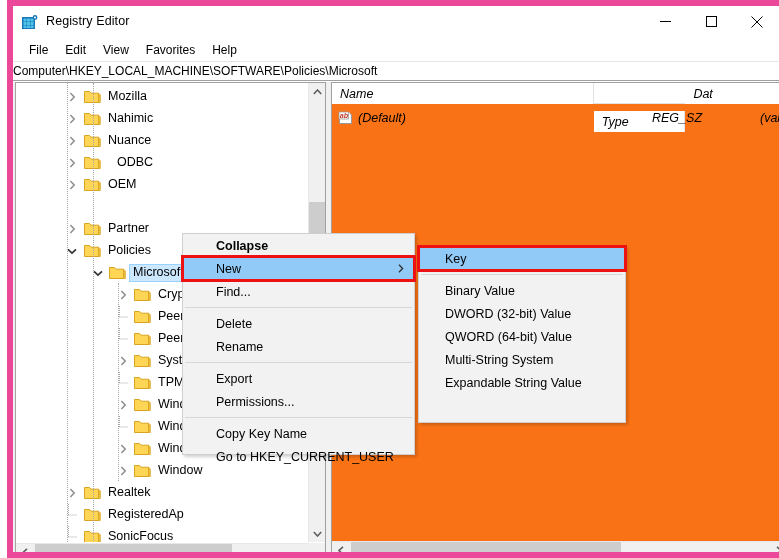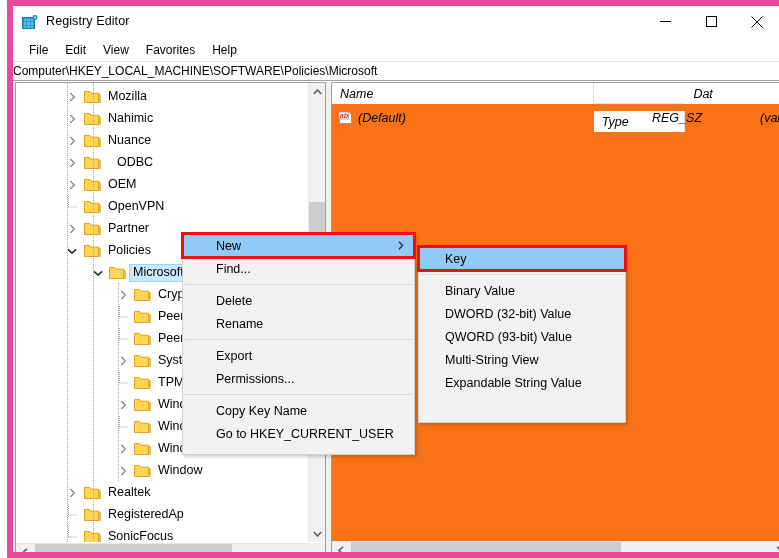--- a/index.html
+++ b/index.html
@@ -415,33 +415,20 @@
               <svg width="7" height="10" viewBox="0 0 7 10">
                 <polyline points="1.4,1 5.2,5 1.4,9" fill="none" stroke="#8d8d8d" stroke-width="1.5"></polyline>
               </svg>
             </span>
             <span class="folder" style="left: 68px; top: 4px;"><svg width="17" height="14" viewBox="0 0 17 14">
                 <path d="M0.5 1.5 H5.5 L7 3.2 H14.5 V12.5 H0.5 Z" fill="#ffd556" stroke="#d9a520" stroke-width="1"></path>
                 <path d="M14.5 3.2 L16.3 5.0 V12.5 H14.5 Z" fill="#f0c040" stroke="#d9a520" stroke-width="0.8"></path>
               </svg></span>
             <span class="lbl" style="position: absolute; left: 88px;">OEM</span>
           </div>
-          <div class="tree-row" style="top: 113px; position: absolute; left: 0px; width: 294px;">
-            <span class="chev" style="left: 48px;">
-              <svg width="14" height="22" viewBox="0 0 14 22">
-                <line x1="3.5" y1="0" x2="3.5" y2="11" stroke="#a6a6a6" stroke-width="1" stroke-dasharray="1 1"></line>
-                <line x1="3.5" y1="11" x2="12" y2="11" stroke="#a6a6a6" stroke-width="1" stroke-dasharray="1 1"></line>
-              </svg>
-            </span>
-            <span class="folder" style="left: 68px; top: 4px;"><svg width="17" height="14" viewBox="0 0 17 14">
-                <path d="M0.5 1.5 H5.5 L7 3.2 H14.5 V12.5 H0.5 Z" fill="#ffd556" stroke="#d9a520" stroke-width="1"></path>
-                <path d="M14.5 3.2 L16.3 5.0 V12.5 H14.5 Z" fill="#f0c040" stroke="#d9a520" stroke-width="0.8"></path>
-              </svg></span>
-            <span class="lbl" style="position: absolute; left: 88px;">OpenVPN</span>
-          </div>
           <div class="tree-row" style="top: 135px; position: absolute; left: 0px; width: 294px;">
             <span class="chev" style="left: 48px;">
               <svg width="7" height="10" viewBox="0 0 7 10">
                 <polyline points="1.4,1 5.2,5 1.4,9" fill="none" stroke="#8d8d8d" stroke-width="1.5"></polyline>
               </svg>
             </span>
             <span class="folder" style="left: 68px; top: 4px;"><svg width="17" height="14" viewBox="0 0 17 14">
                 <path d="M0.5 1.5 H5.5 L7 3.2 H14.5 V12.5 H0.5 Z" fill="#ffd556" stroke="#d9a520" stroke-width="1"></path>
                 <path d="M14.5 3.2 L16.3 5.0 V12.5 H14.5 Z" fill="#f0c040" stroke="#d9a520" stroke-width="0.8"></path>
               </svg></span>
@@ -690,20 +677,23 @@
           <svg width="6" height="9" viewBox="0 0 6 9">
               <polyline points="1,0.8 5,4.5 1,8.2" fill="none" stroke="#606060" stroke-width="1.6"></polyline>
             </svg>
         </div>
       </div>
     </div>
 
   </div>
 
   <div id="ctx-menu">
+      <div class="ctx-item bold">
+        <span>Collapse</span>
+      </div>
       <div class="ctx-item hl">
         <span>New</span>
         <span class="ctx-arrow">
           <svg width="6" height="9" viewBox="0 0 6 9">
             <polyline points="1,0.8 4.6,4.5 1,8.2" fill="none" stroke="#303030" stroke-width="1.3"></polyline>
           </svg>
         </span>
       </div>
       <div class="ctx-item">
         <span>Find...</span>
@@ -736,23 +726,23 @@
         <span>Key</span>
       </div>
       <div class="ctx-sep"></div>
       <div class="sub-item">
         <span>Binary Value</span>
       </div>
       <div class="sub-item">
         <span>DWORD (32-bit) Value</span>
       </div>
       <div class="sub-item">
-        <span>QWORD (93-bit) Value</span>
+        <span>QWORD (64-bit) Value</span>
       </div>
       <div class="sub-item">
-        <span>Multi-String View</span>
+        <span>Multi-String System</span>
       </div>
       <div class="sub-item">
         <span>Expandable String Value</span>
       </div>
     </div>
 
 </div>
 
 </body></html>

